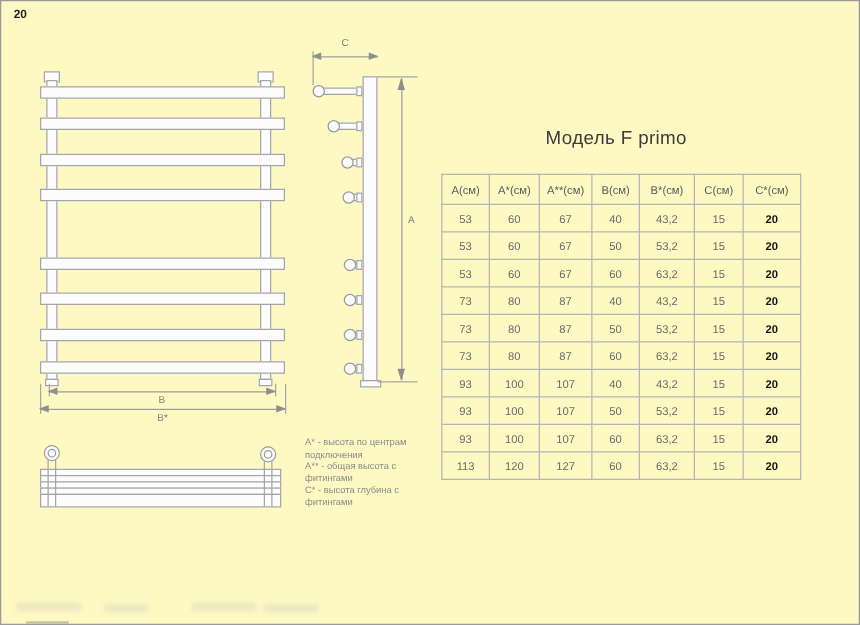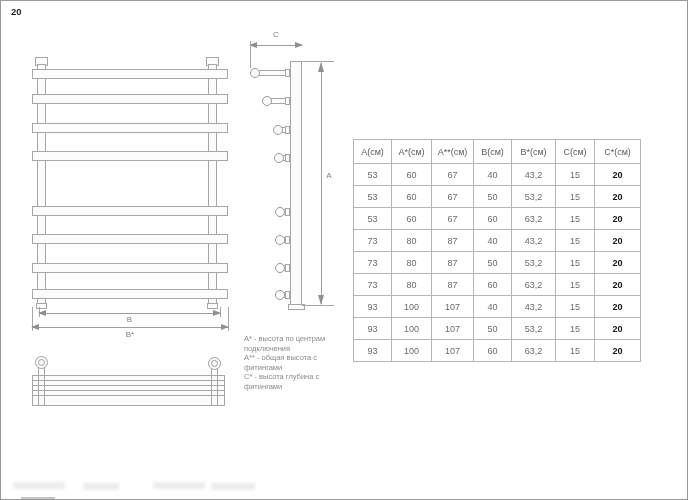--- a/index.html
+++ b/index.html
@@ -1,18 +1,18 @@
 <!DOCTYPE html>
 <html><head>
 <meta charset="utf-8">
 <style>
   html,body{margin:0;padding:0;background:#e8e8e8;}
   .page{
     position:relative; width:688px; height:500px; overflow:hidden;
-    background:#ffffff; border:1px solid #9a9a9a; box-sizing:border-box;
+    background:#fef9c3; border:1px solid #9a9a9a; box-sizing:border-box;
     font-family:"Liberation Sans","DejaVu Sans",sans-serif;
   }
   
   .ln{position:absolute; background:#a6a6a6;}
   .box{position:absolute; border:1px solid #a6a6a6; background:#fcfcfc; box-sizing:border-box;}
   .ghost{position:absolute; border-left:1px solid #a6a6a6; border-right:1px solid #a6a6a6; box-sizing:border-box; background:transparent;}
   .circ{position:absolute; border:1px solid #9e9e9e; background:#fcfcfc; border-radius:50%; box-sizing:border-box;}
   .dim-h{position:absolute; border-top:1px solid #9e9e9e;}
   .dim-v{position:absolute; border-left:1px solid #9e9e9e;}
   .ah{position:absolute; width:0; height:0; border:solid transparent;}
@@ -26,21 +26,21 @@
     width:calc(290px - var(--cl) - 4px); height:6px; border:1px solid #a6a6a6;
     background:#fcfcfc; box-sizing:border-box;}
   .sbar .flange{position:absolute; left:284px; top:calc(var(--cy) - 4px); width:5px; height:8px;
     border:1px solid #a6a6a6; background:#fcfcfc; box-sizing:border-box;}
   .sbar .knob{position:absolute; left:var(--cl); top:calc(var(--cy) - 5px); width:10px; height:10px;
     border:1px solid #9a9a9a; background:#fcfcfc; border-radius:50%; box-sizing:border-box;}
   
   .page-number{position:absolute; left:10px; top:5px; font-size:9.5px; font-weight:bold; color:#1f1f1f;}
   .model-title{position:absolute; left:352px; top:101px; width:280px; text-align:center;
     font-size:15px; color:#3c3c3c; letter-spacing:.3px;}
-  .notes{position:absolute; left:243px; top:333px; width:112px; font-size:7.5px;
+  .notes{position:absolute; left:243px; top:348px; width:112px; font-size:7.5px;
     line-height:9.6px; color:#8b8b8b;}
   
   .size-table{position:absolute; left:352px; top:138px; width:280px;
     border-collapse:collapse; table-layout:fixed; font-size:9px; color:#6b6b6b;}
   .size-table th,.size-table td{border:1px solid #b5b5b5; text-align:center; padding:0;
     font-weight:normal; overflow:hidden;}
   .size-table thead th{height:23px; color:#5a5a5a;}
   .size-table tbody td{height:21px;}
   .size-table td.bold-col{font-weight:bold; color:#141414;}
   .size-table .c1{width:37px}.size-table .c2{width:39px}.size-table .c3{width:41px}
@@ -169,20 +169,21 @@
 
   <div class="notes">
     <div>А* - высота по центрам</div>
     <div>подключения</div>
     <div>А** - общая высота с</div>
     <div>фитингами</div>
     <div>С* - высота глубина с</div>
     <div>фитингами</div>
   </div>
 
+  <div class="model-title">Модель F primo</div>
 
   <table class="size-table">
     <thead>
       <tr>
           <th class="c1">А(см)</th>
           <th class="c2">А*(см)</th>
           <th class="c3">А**(см)</th>
           <th class="c4">В(см)</th>
           <th class="c5">В*(см)</th>
           <th class="c6">С(см)</th>
@@ -264,20 +265,29 @@
         </tr>
         <tr>
           <td>93</td>
           <td>100</td>
           <td>107</td>
           <td>60</td>
           <td>63,2</td>
           <td>15</td>
           <td class="bold-col">20</td>
         </tr>
+        <tr>
+          <td>113</td>
+          <td>120</td>
+          <td>127</td>
+          <td>60</td>
+          <td>63,2</td>
+          <td>15</td>
+          <td class="bold-col">20</td>
+        </tr>
       </tbody>
   </table>
 
   <div class="smudge" style="left:12px;  top:481px; width:52px;"></div>
   <div class="smudge" style="left:82px;  top:482px; width:36px;"></div>
   <div class="smudge" style="left:152px; top:481px; width:52px;"></div>
   <div class="smudge" style="left:210px; top:482px; width:44px;"></div>
   <div class="edge-tick" style="left:20px; top:496px; width:34px;"></div>
 
 </div>

